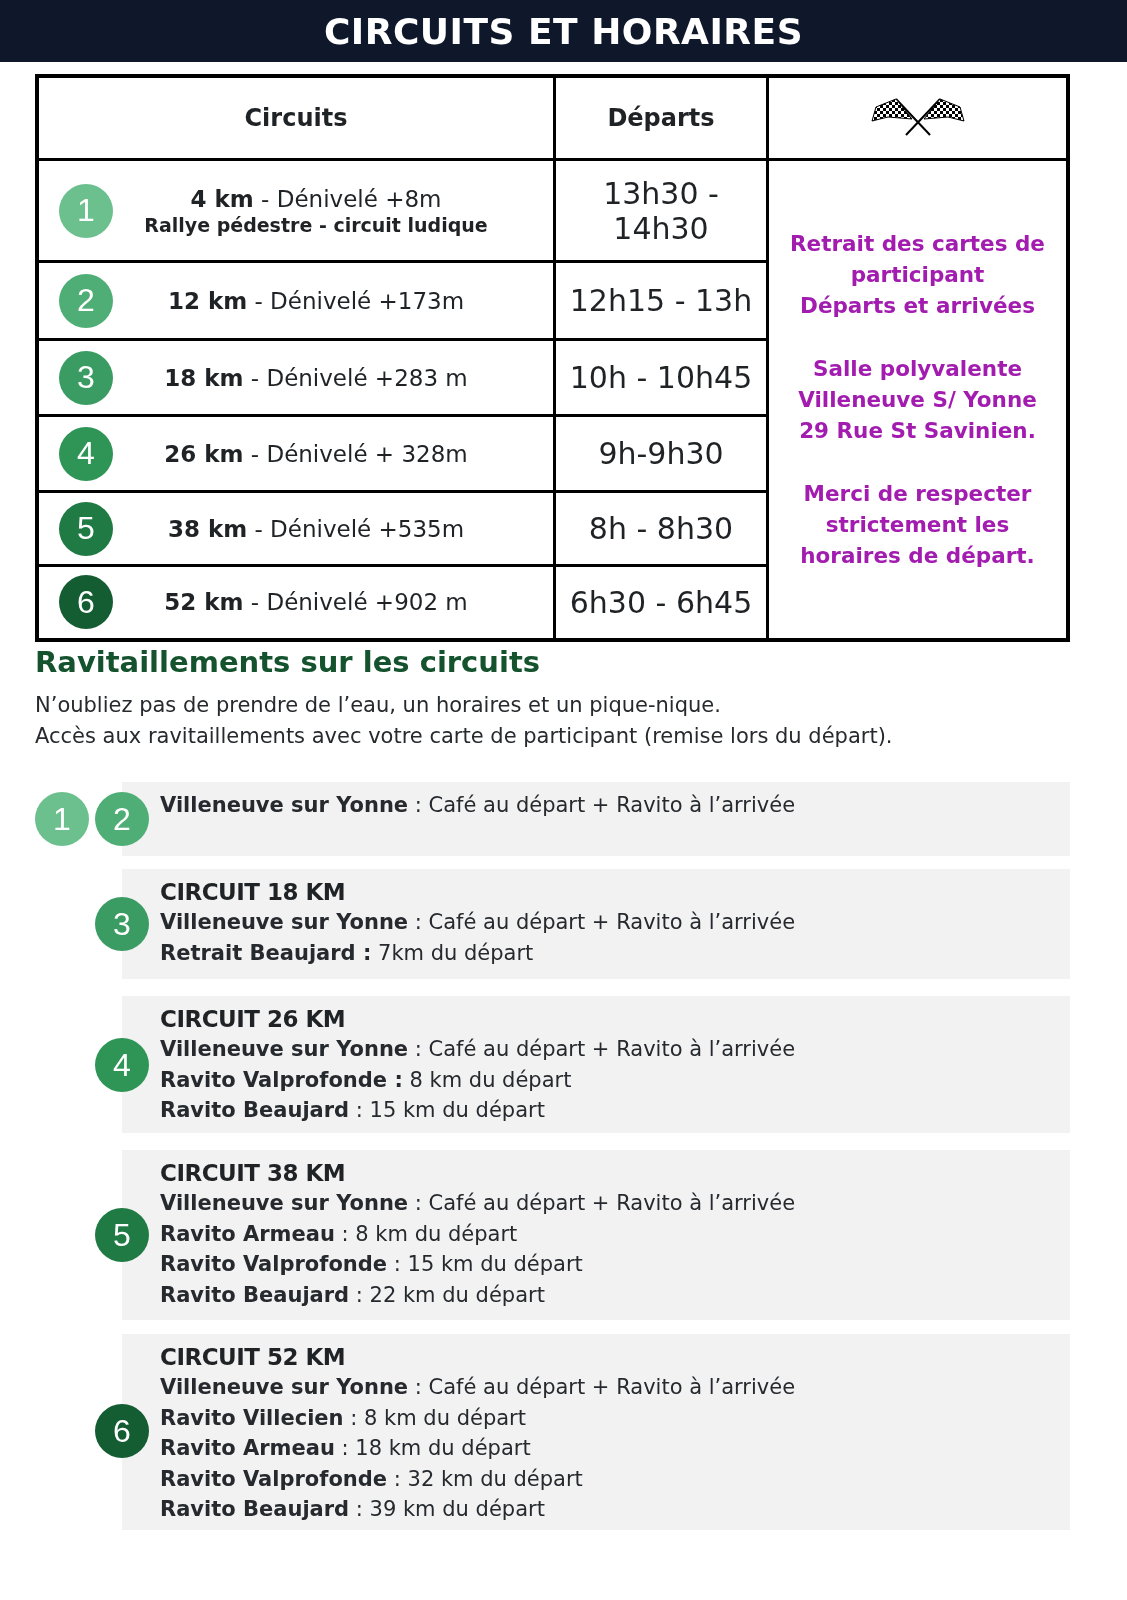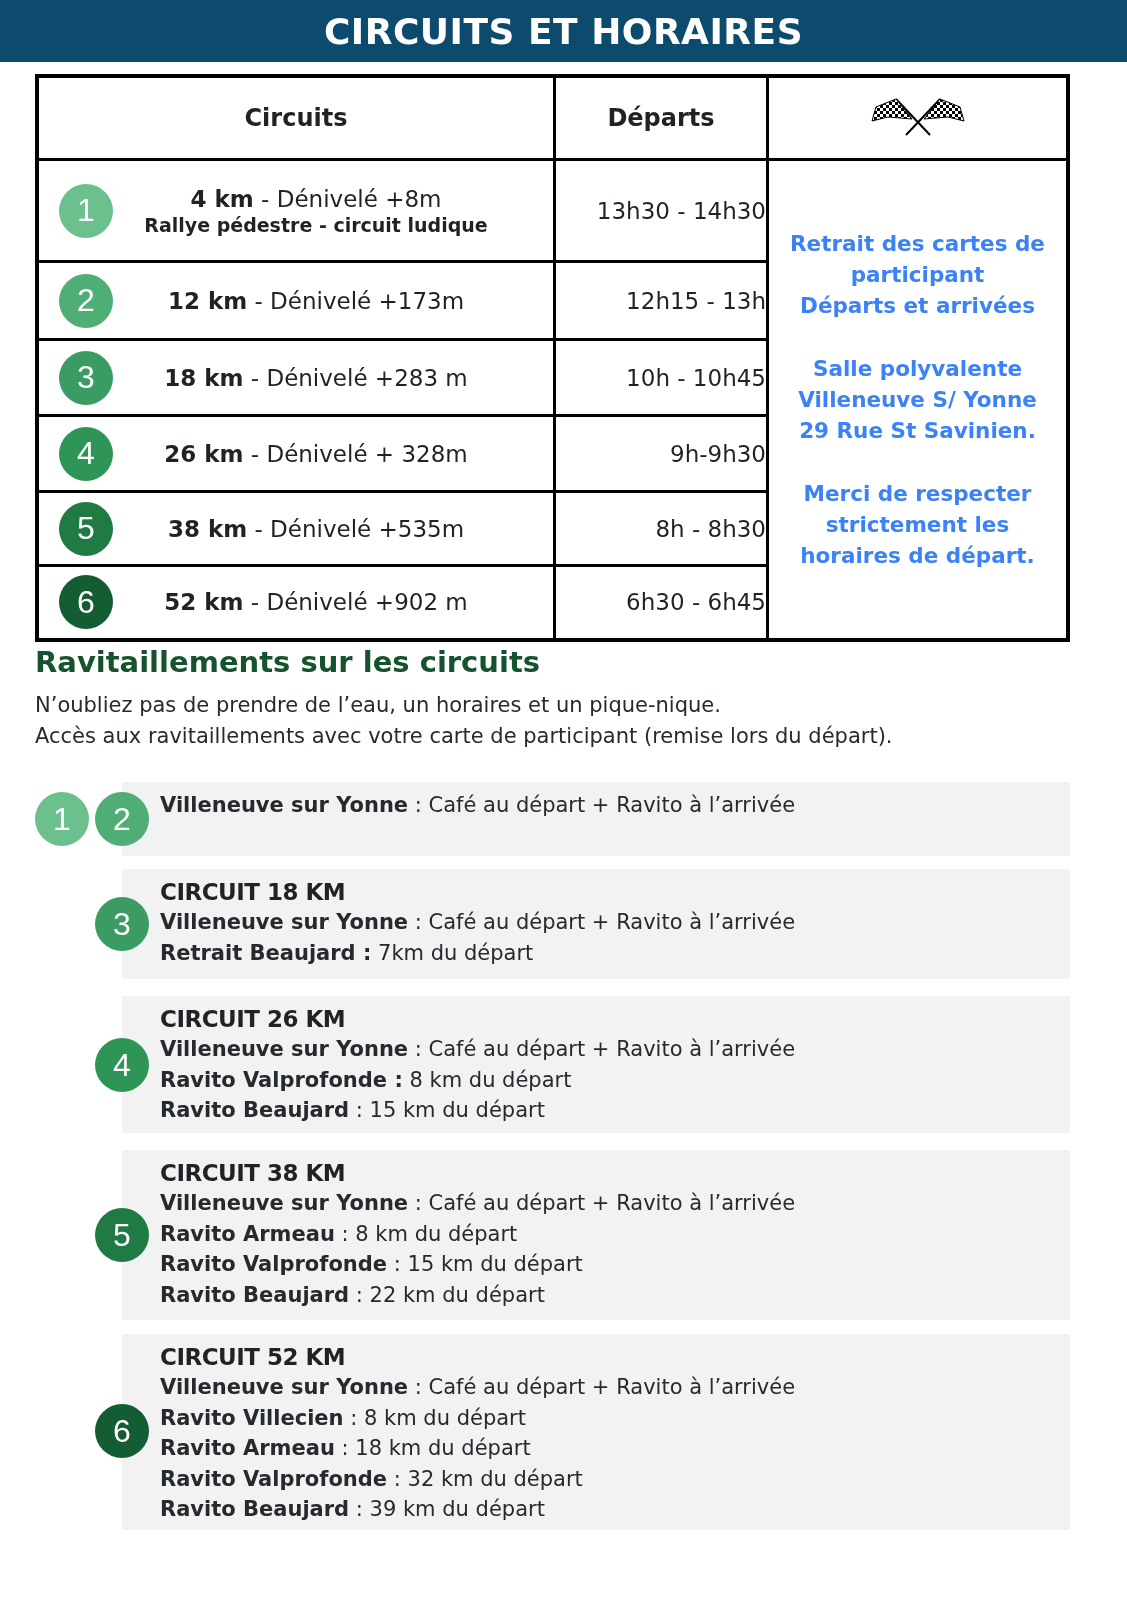--- a/index.html
+++ b/index.html
@@ -1,21 +1,21 @@
 <!DOCTYPE html>
 <html><head>
 <meta charset="utf-8">
 <style>
   html, body { margin:0; padding:0; }
   body {
     width:1127px; height:1600px; background:#ffffff; position:relative; overflow:hidden;
     font-family:"Liberation Sans", "DejaVu Sans", sans-serif; color:#1f2326;
   }
   .banner {
-    position:absolute; left:0; top:0; width:1127px; height:62px; background:#0c4a6e;
+    position:absolute; left:0; top:0; width:1127px; height:62px; background:#0f172a;
     display:flex; align-items:center; justify-content:center;
   }
   .banner span {
     color:#ffffff; font-weight:bold; font-size:36px; letter-spacing:0.5px;
     font-family:"DejaVu Sans", sans-serif;
   }
   table.sched {
     position:absolute; left:35px; top:74px; width:1035px; border-collapse:collapse;
     border:4px solid #000;
   }
@@ -25,24 +25,24 @@
   .c2 { width:210px; }
   .circ-cell { position:relative; }
   .badge {
     width:54px; height:54px; border-radius:50%; color:#fff; font-size:32px;
     display:flex; align-items:center; justify-content:center; font-family:"Liberation Sans", sans-serif;
   }
   .circ-cell .badge { position:absolute; left:20px; top:50%; transform:translateY(-50%); }
   .circ-text { text-align:center; font-size:23px; padding-left:40px; font-family:"DejaVu Sans", sans-serif; }
   .circ-text b { font-weight:bold;text-align:right; }
   .circ-sub { font-size:19px; font-weight:bold; display:block; margin-top:2px; }
-  .time { text-align:right; font-size:23px; font-family:"DejaVu Sans", sans-serif; }
+  .time { text-align:center; font-size:30px; font-family:"DejaVu Sans", sans-serif; }
   .info {
     text-align:center; vertical-align:middle; font-weight:bold; font-size:21.5px; line-height:31px;
-    font-family:"DejaVu Sans", sans-serif; color:#3b82f6; padding:0 10px !important;
+    font-family:"DejaVu Sans", sans-serif; color:#a21caf; padding:0 10px !important;
   }
   .info p { margin:0; }
   .info .gap { height:32px; }
   h2.rav {
     position:absolute; left:35px; top:645px; margin:0; font-size:29px; font-weight:bold;
     font-family:"DejaVu Sans", sans-serif; color:#14532d;
   }
   .intro { position:absolute; left:35px; top:690px; font-size:21px; line-height:31px; font-family:"DejaVu Sans", sans-serif; color:#262a2e; }
   .intro p { margin:0; }
   .card {

